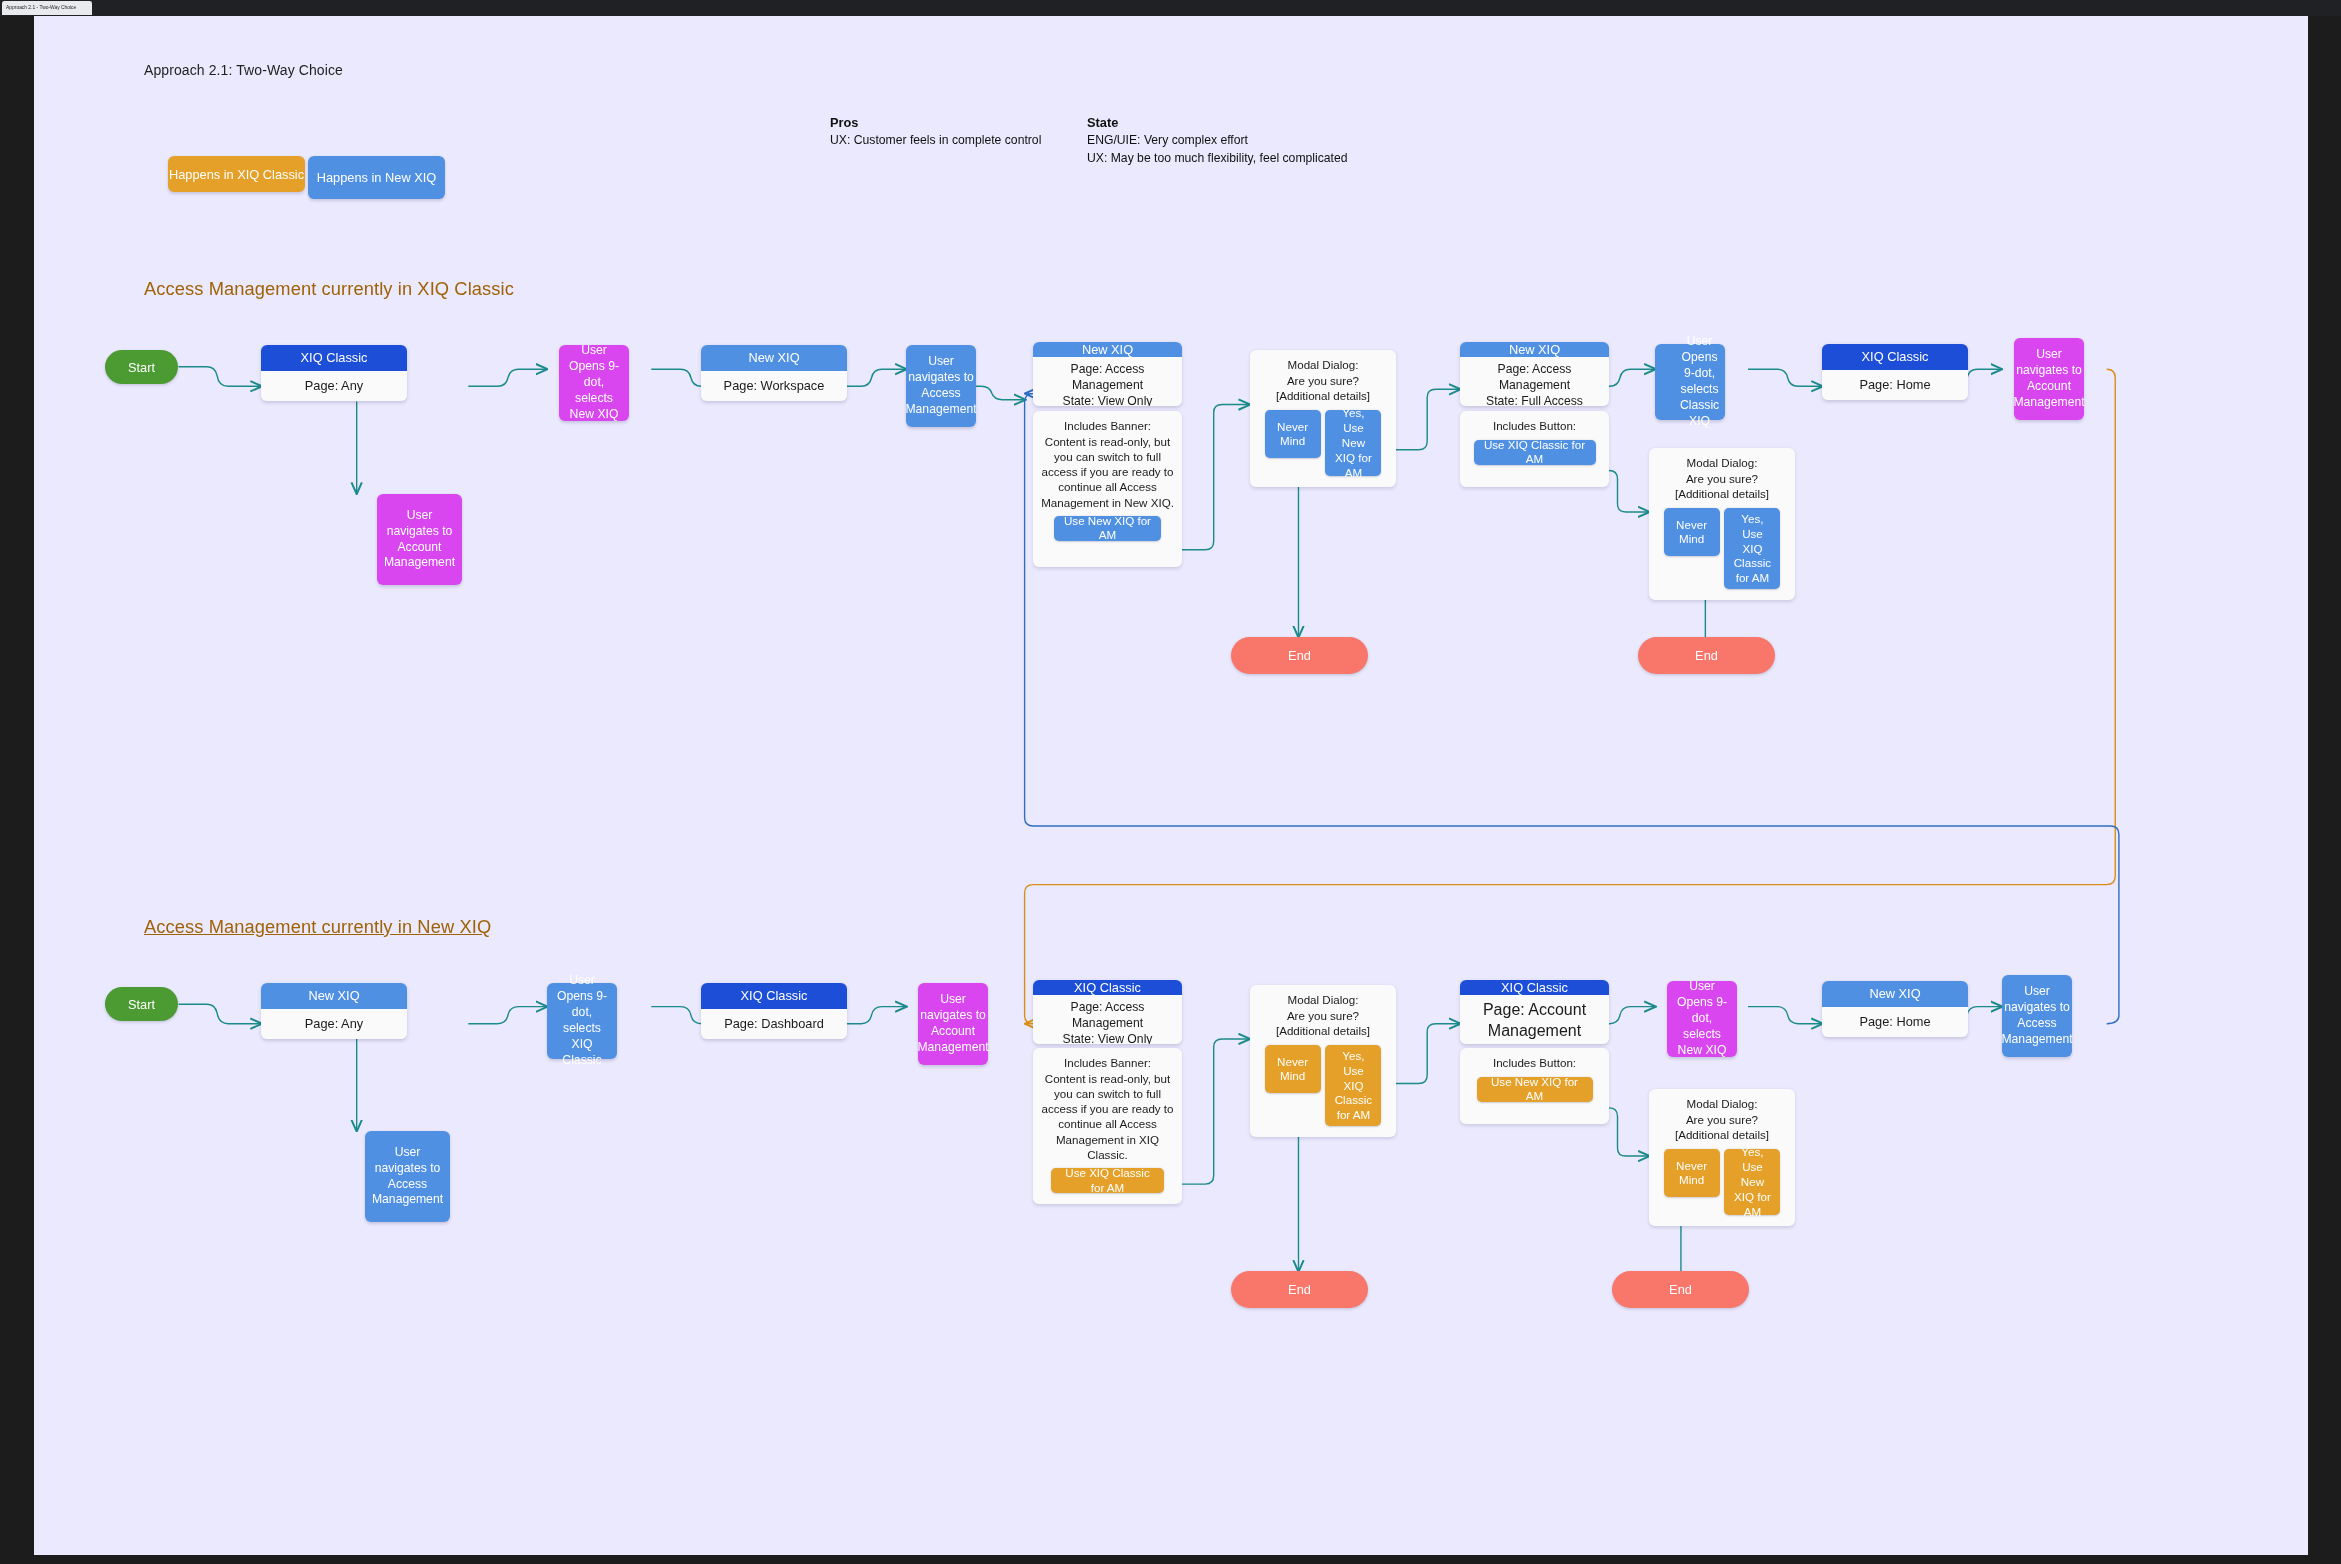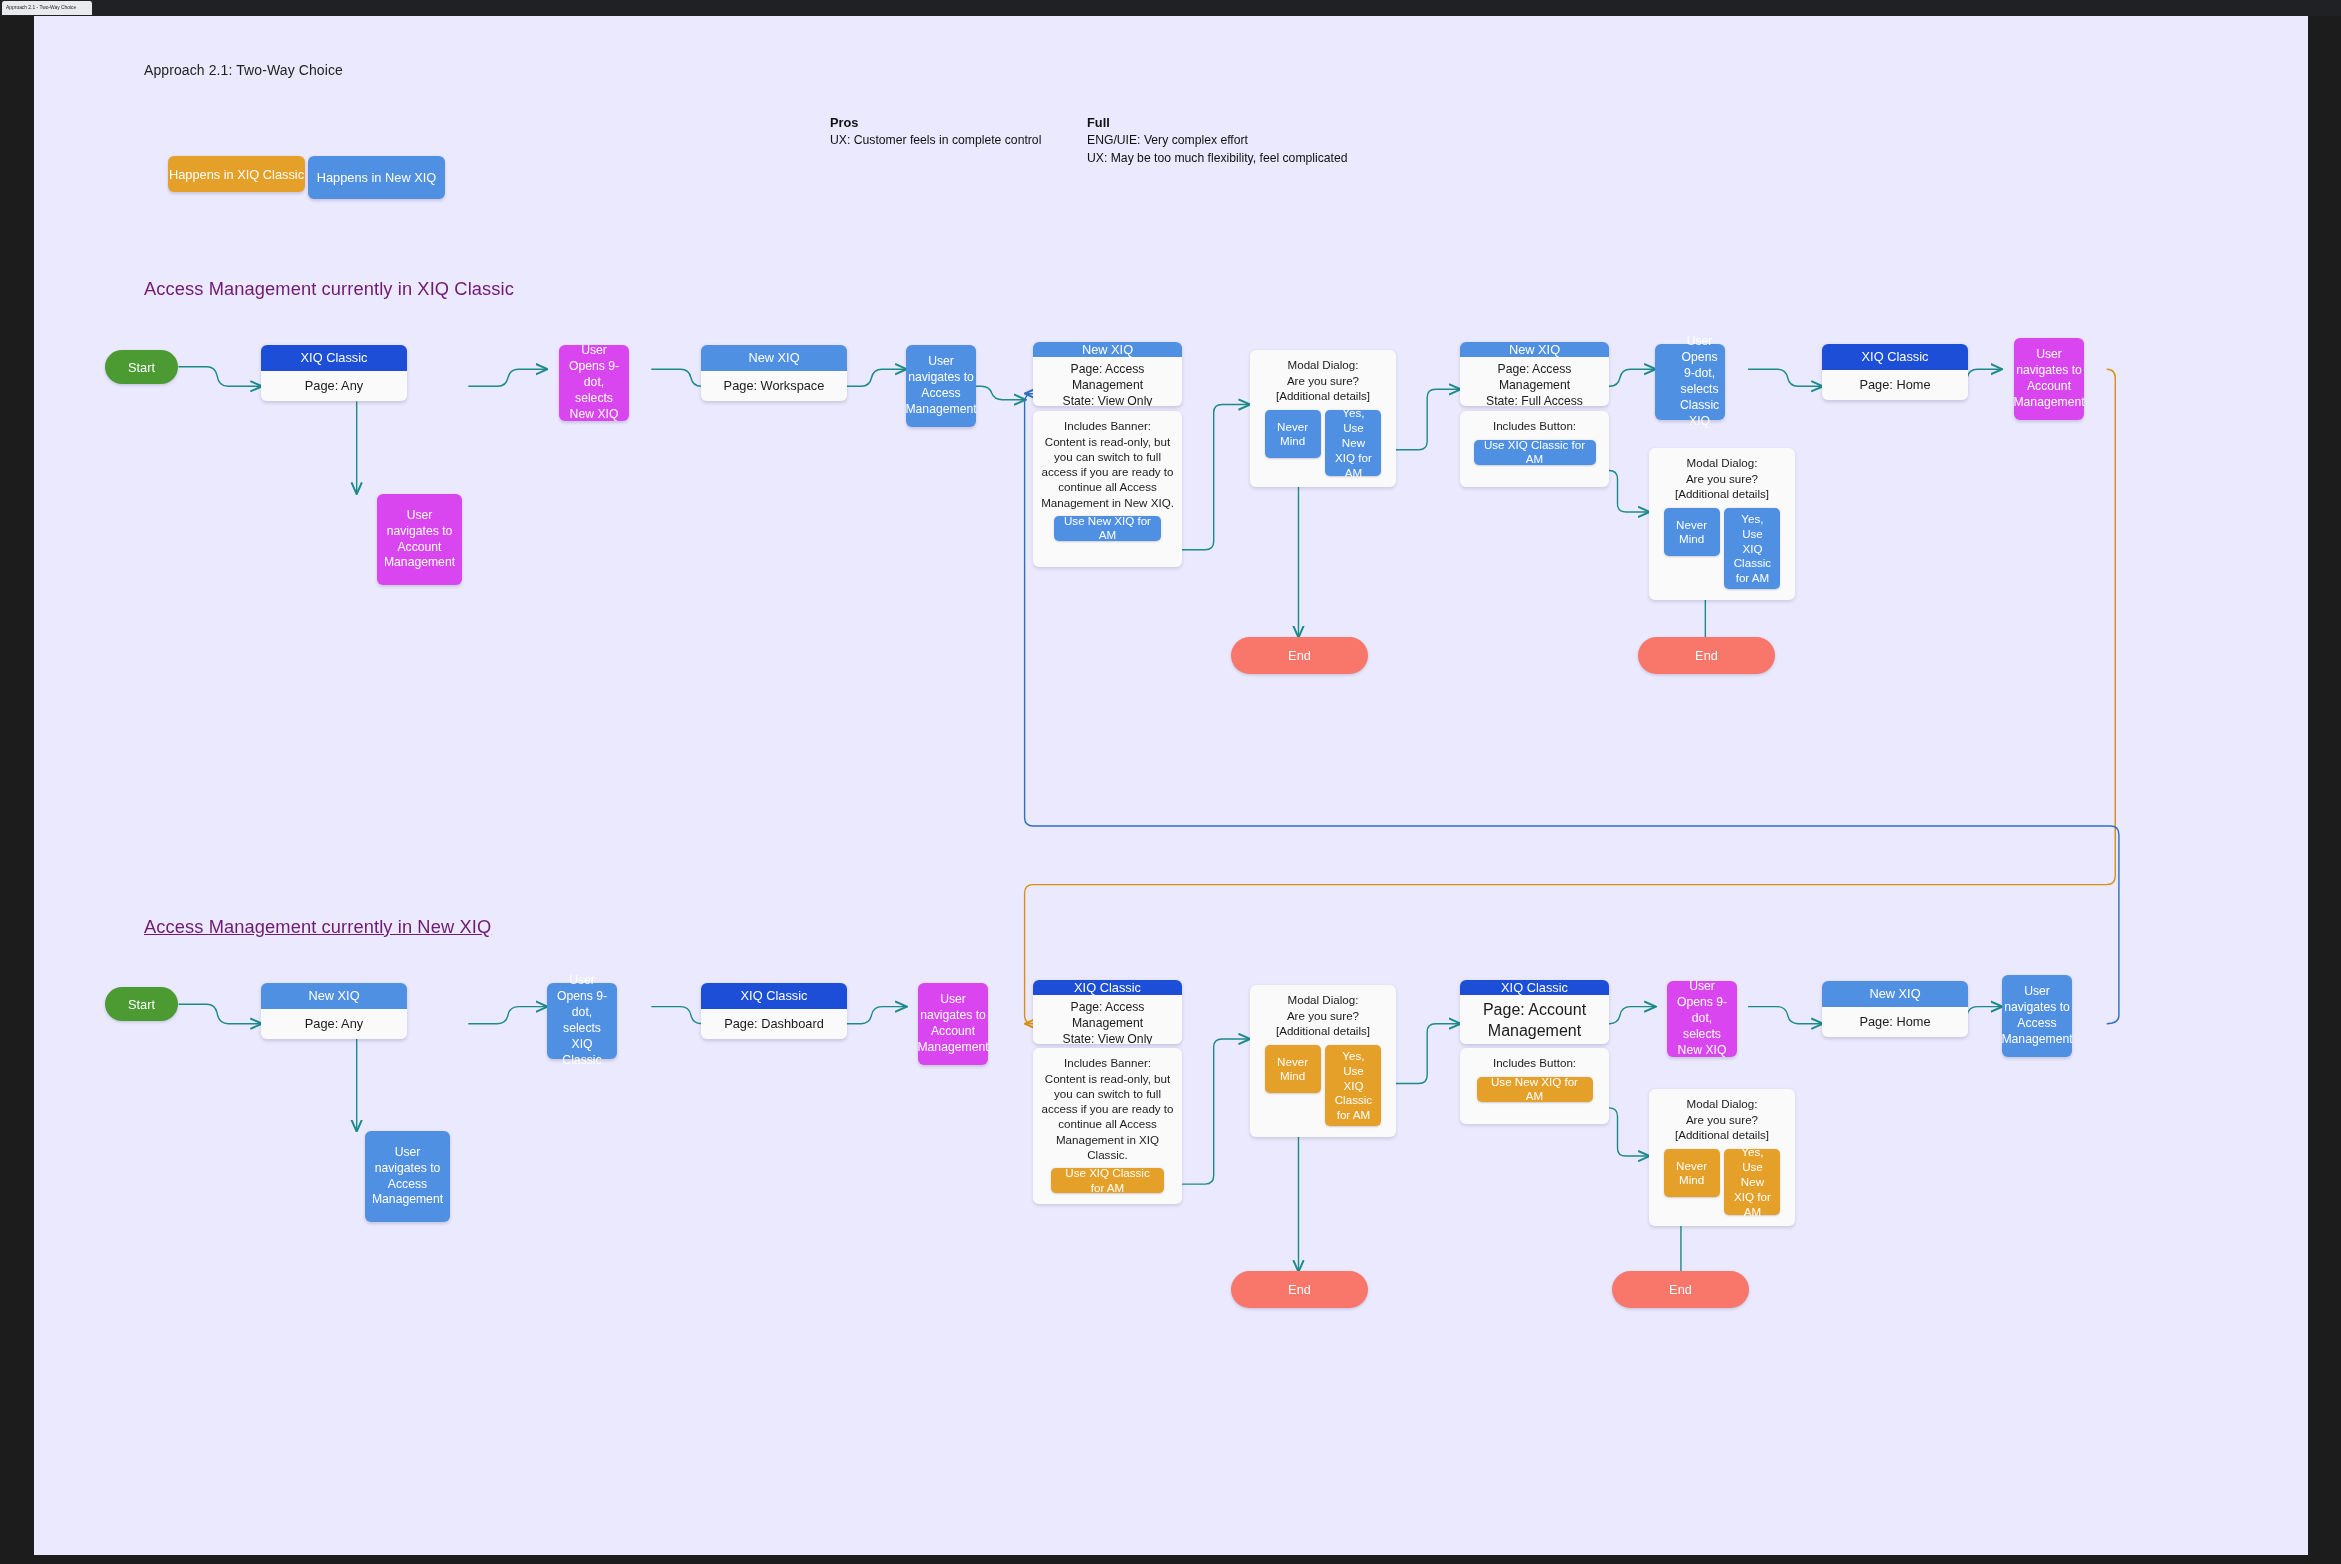--- a/index.html
+++ b/index.html
@@ -30,21 +30,21 @@
   #canvas{
     position:absolute;
     left:34px; top:16px;
     width:2274px; height:1539px;
     background:#eae9fd;
     overflow:hidden;
   }
   #svglayer{position:absolute; left:0; top:0; width:2274px; height:1539px; pointer-events:none;}
 
   .h1{position:absolute; font-size:14px; color:#1f1f1f; letter-spacing:0.1px; white-space:nowrap;}
-  .h2{position:absolute; font-size:18.3px; color:#701a75; letter-spacing:0.1px; white-space:nowrap;}
+  .h2{position:absolute; font-size:18.3px; color:#a16207; letter-spacing:0.1px; white-space:nowrap;}
   .pc-head{position:absolute; font-size:12.8px; font-weight:bold; color:#111; white-space:nowrap;}
   .pc-line{position:absolute; font-size:12.2px; color:#111; white-space:nowrap;}
 
   .legend{
     position:absolute; border-radius:6.1px; color:#fff;
     display:flex; align-items:center; justify-content:center;
     font-size:12.8px; box-shadow:0 1.2px 3px rgba(40,40,90,.18);
   }
   .lg-orange{background:#e5a029;}
   .lg-blue{background:#5090e3;}
@@ -168,21 +168,21 @@
     </svg>
 
     <div class="h1" style="left:110px; top:46px;">Approach 2.1: Two-Way Choice</div>
 
     <div class="legend lg-orange" style="left:110px; top:140px; width:137px; height:36px;margin-left:24px;">Happens in XIQ Classic</div>
     <div class="legend lg-blue" style="left:274px; top:140px; width:137px; height:43px;">Happens in New XIQ</div>
 
     <div class="pc-head" style="left:796px; top:99px;">Pros</div>
     <div class="pc-line" style="left:796px; top:117px;">UX: Customer feels in complete control</div>
 
-    <div class="pc-head" style="left:1053px; top:99px;">Full</div>
+    <div class="pc-head" style="left:1053px; top:99px;">State</div>
     <div class="pc-line" style="left:1053px; top:117px;">ENG/UIE: Very complex effort</div>
     <div class="pc-line" style="left:1053px; top:135px;">UX: May be too much flexibility, feel complicated</div>
 
     <div class="h2" style="left:110px; top:262px;">Access Management currently in XIQ Classic</div>
 
     <div class="node pill pill-start" style="left:71px; top:351px; width:73px; height:34px; transform:translateY(-17px);">Start</div>
 
     <div class="node card" style="left:227px; top:329px; width:146px; height:56px;">
       <div class="card-hd hd-orange" style="height:25.6px;">XIQ Classic</div>
       <div class="card-bd">Page: Any</div>

